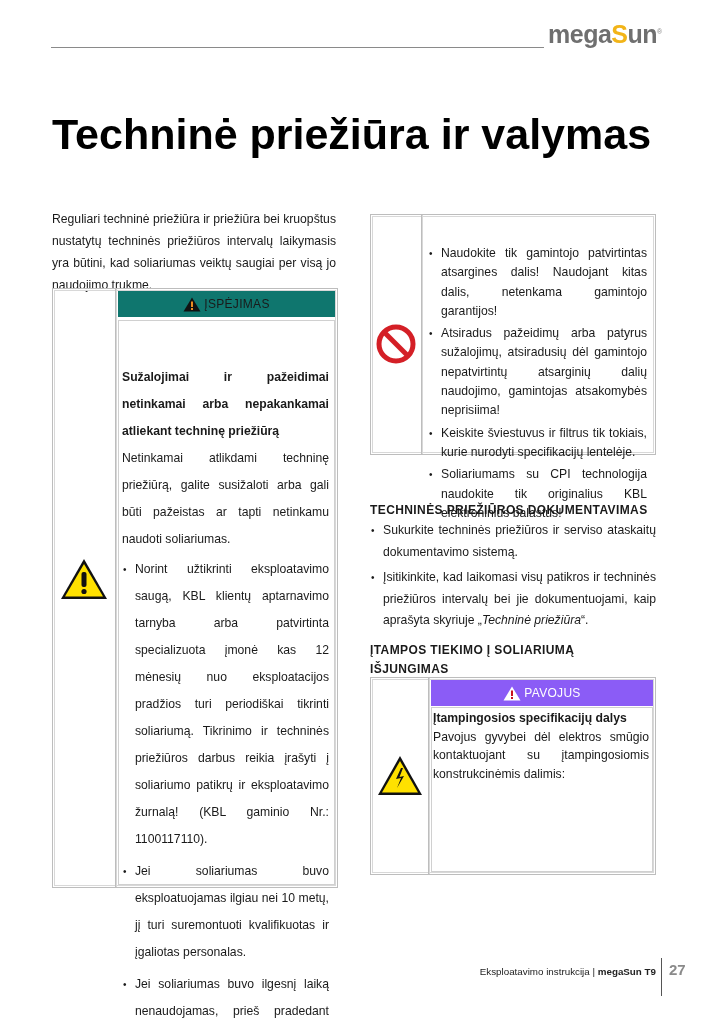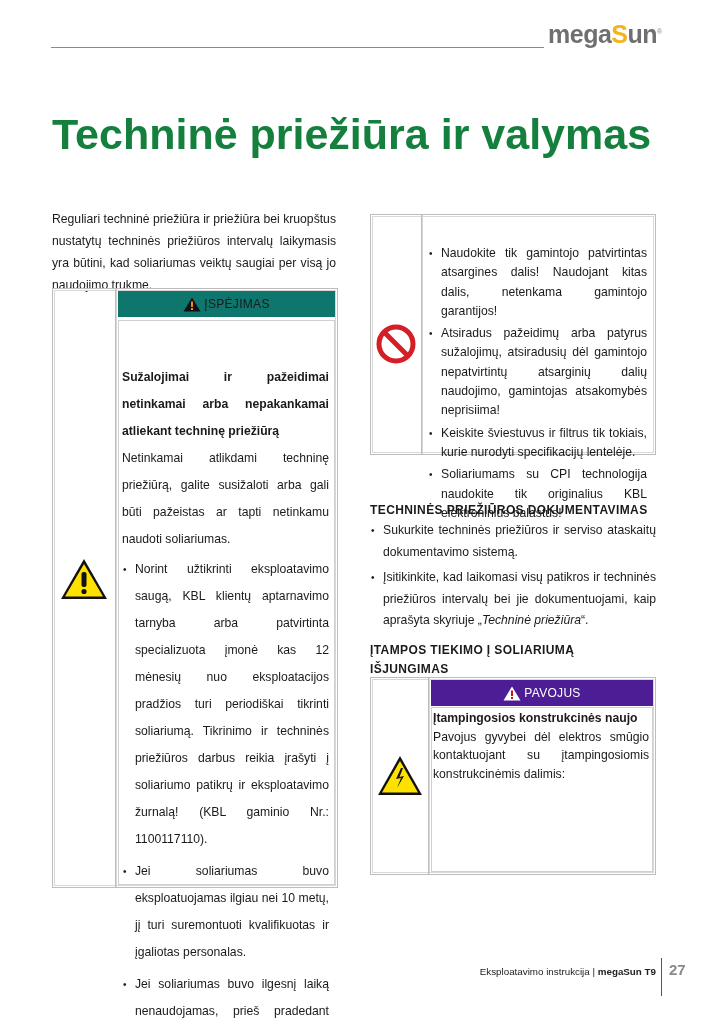--- a/index.html
+++ b/index.html
@@ -4,34 +4,34 @@
 <style>
   html, body { margin: 0; padding: 0; }
   body {
     width: 724px; height: 1024px; background: #ffffff; position: relative; overflow: hidden;
     font-family: "Liberation Sans", sans-serif; color: #1a1a1a;
   }
   .header-line { position: absolute; left: 51px; top: 47px; width: 493px; height: 1px; background: #8a8a8a; }
   .logo { position: absolute; left: 548px; top: 20px; font-size: 25px; font-weight: bold; color: #6f6f6f; letter-spacing: -0.5px; }
   .logo .s { color: #f2b418; }
   .logo .reg { font-size: 7px; vertical-align: super; color: #888; font-weight: normal; }
-  .page-title { position: absolute; left: 52px; top: 110px; font-size: 43px; font-weight: bold; color: #15803d; white-space: nowrap; }
+  .page-title { position: absolute; left: 52px; top: 110px; font-size: 43px; font-weight: bold; color: #000000; white-space: nowrap; }
 
   .intro { position: absolute; left: 52px; top: 208px; width: 284px; font-size: 12.2px; line-height: 22px; text-align: justify; }
 
   .box { position: absolute; border: 1px solid #bdbdbd; box-shadow: inset 0 0 0 1px #ffffff, inset 0 0 0 2px #d8d8d8; }
   .box .icon-col { position: absolute; top: 0; bottom: 0; left: 0; border-right: 1px solid #bdbdbd; box-shadow: 1px 0 0 #d8d8d8; }
   .box .content { position: absolute; top: 0; right: 0; bottom: 0; }
 
   .warn-box { left: 52px; top: 288px; width: 284px; height: 598px; }
   .warn-box .icon-col { width: 62px; }
   .warn-box .content { left: 63px; }
   .banner { position: absolute; left: 2px; right: 2px; top: 2px; height: 26px; display: flex; align-items: center; justify-content: center; font-size: 12px; letter-spacing: 0.3px; }
   .banner.orange { background: #0f766e; color: #1a1a1a; }
-  .banner.red { background: #4c1d95; color: #ffffff; }
+  .banner.red { background: #8b5cf6; color: #ffffff; }
   .banner svg { margin-right: 3px; }
   .inner-frame { position: absolute; left: 2px; right: 2px; top: 31px; bottom: 2px; border: 1px solid #d0d0d0; }
 
   .warn-text { position: absolute; left: 69px; right: 8px; top: 75px; font-size: 12.2px; line-height: 27px; text-align: justify; }
   .warn-text .title { font-weight: bold; }
   ul.bul { list-style: none; margin: 0; padding: 0; }
   ul.bul li { position: relative; padding-left: 13px; margin-top: 3px; text-align: justify; }
   ul.bul li::before { content: "•"; position: absolute; left: 1px; top: 0; font-size: 10px; }
 
   .icon-warning { position: absolute; left: 6px; top: 268px; }
@@ -147,20 +147,20 @@
       <svg width="18" height="15" viewBox="0 0 18 15">
           <polygon points="9,0.5 17.5,14.5 0.5,14.5" fill="#ffffff"></polygon>
           <rect x="8" y="4.5" width="2" height="5.5" fill="#c9131e"></rect>
           <rect x="8" y="11" width="2" height="2" fill="#c9131e"></rect>
         </svg>
       <span>PAVOJUS</span>
     </div>
     <div class="inner-frame"></div>
   </div>
   <div class="danger-text">
-    <div class="title">Įtampingosios konstrukcinės naujo</div>
+    <div class="title">Įtampingosios specifikacijų dalys</div>
     <div class="desc">Pavojus gyvybei dėl elektros smūgio kontaktuojant su įtampingosiomis konstrukcinėmis dalimis:</div>
   </div>
 </div>
 
 <div class="footer-text"><span>Eksploatavimo instrukcija | </span><b>megaSun T9</b></div>
 <div class="footer-sep"></div>
 <div class="page-num">27</div>
 
 </body></html>

